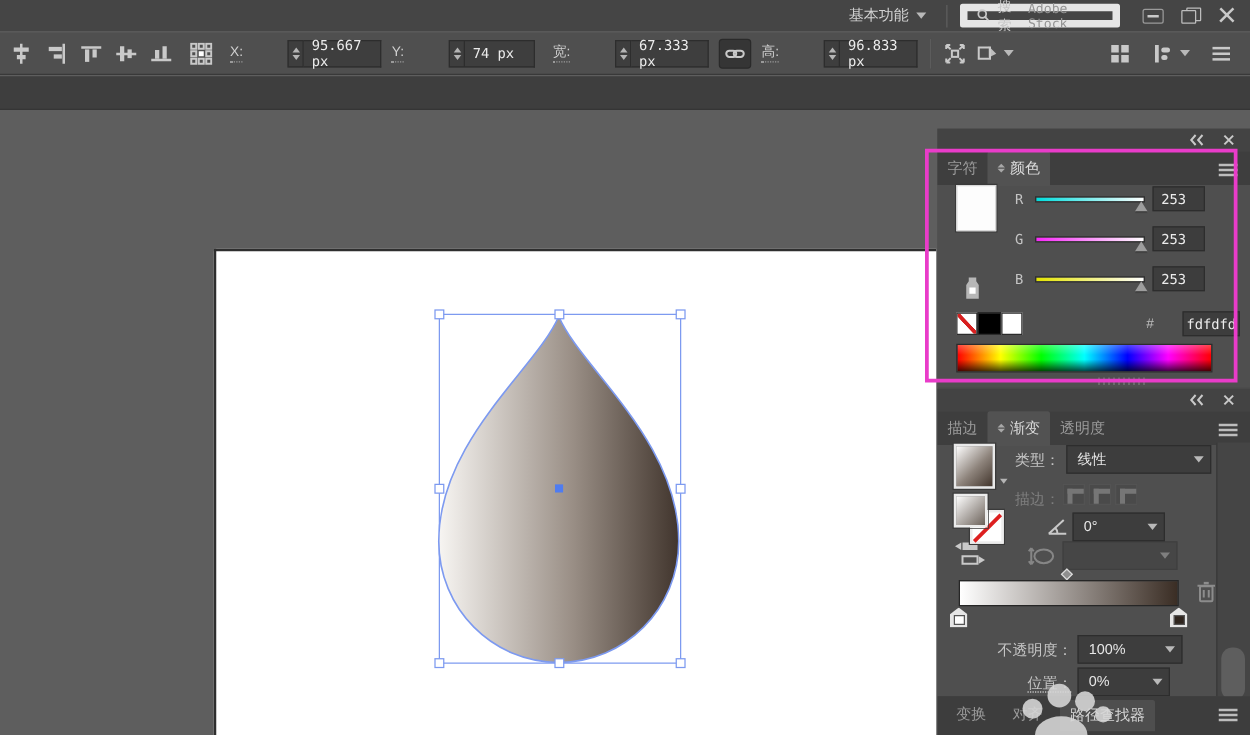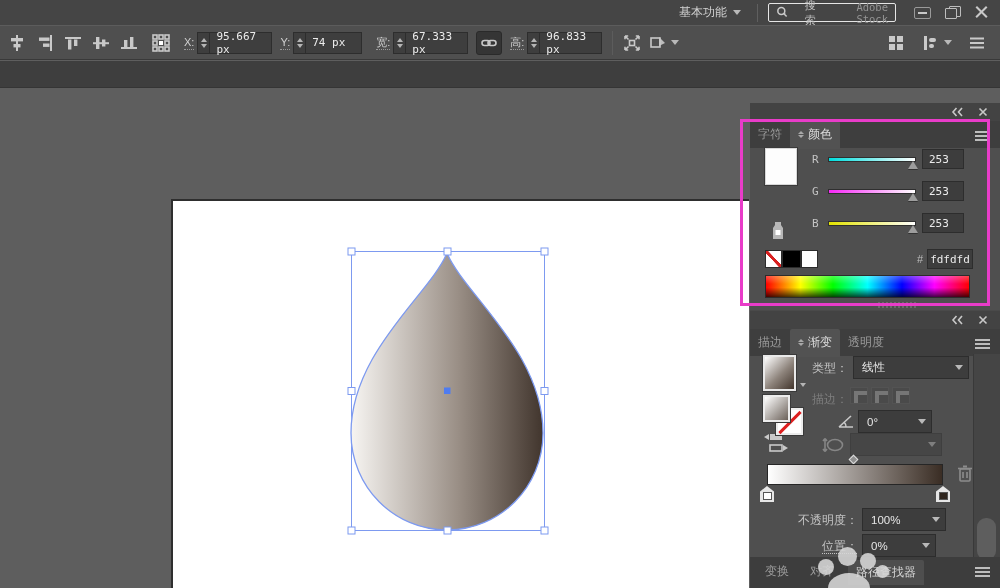--- a/index.html
+++ b/index.html
@@ -7,43 +7,43 @@
   body { position:relative; overflow:hidden; background:#5e5e5e;
          font-family:"Liberation Sans", sans-serif; color:#cfcfcf; font-size:12px; }
   .abs { position:absolute; }
 
   
   .menubar { left:0; top:0; width:1000px; height:25px; background:#454545;
              display:flex; align-items:center; justify-content:flex-end; gap:10px; padding-right:8px; }
   .ws-switch { display:flex; align-items:center; gap:6px; color:#d2d2d2; padding:2px 6px; cursor:default; }
   .chev-down { width:0; height:0; border-left:4px solid transparent; border-right:4px solid transparent; border-top:5px solid #b9b9b9; }
   .mb-divider { width:1px; height:18px; background:#5f5f5f; }
-  .searchbox { display:flex; align-items:center; gap:5px; border:1px solid #e5e5e5; border-radius:2px;
-               height:19px; padding:0 7px; width:128px; background:#454545;text-align:right; }
+  .searchbox { display:flex; align-items:center; gap:5px; border:6px solid #e5e5e5; border-radius:2px;
+               height:19px; padding:0 7px; width:128px; background:#454545; }
   .searchbox .brand { color:#949494; font-family:"DejaVu Sans Mono", monospace; font-size:10.5px; }
   .searchbox .lbl { color:#c6c6c6; font-size:11px; }
   .winbtns { display:flex; align-items:center; gap:14px; margin-left:8px; padding-right:4px; }
   .btn-min { width:17px; height:12px; border:1px solid #9a9a9a; border-radius:2px; position:relative; }
   .btn-min:after { content:""; position:absolute; left:3px; right:3px; top:4px; height:2px; background:#c9c9c9; }
   .btn-restore { width:16px; height:13px; position:relative; }
   .btn-restore:before { content:""; position:absolute; right:0; top:0; width:10px; height:9px; border:1.5px solid #bdbdbd; border-radius:1px;}
   .btn-restore:after { content:""; position:absolute; left:0; bottom:0; width:10px; height:9px; border:1.5px solid #bdbdbd; background:#454545; border-radius:1px;}
   .btn-close { width:13px; height:13px; position:relative; }
   .btn-close:before,.btn-close:after { content:""; position:absolute; left:-1px; top:5px; width:15px; height:2.2px; background:#c9c9c9; }
   .btn-close:before { transform:rotate(45deg);} .btn-close:after{ transform:rotate(-45deg);}
 
   
   .controlbar { left:0; top:25px; width:1000px; height:35px; background:#4f4f4f;
                 border-top:1px solid #5c5c5c; border-bottom:1px solid #393939;
                 display:flex; align-items:center; padding:0 8px; }
   .icon18 { width:18px; height:18px; display:inline-block; }
   .alignicons { display:flex; gap:10px; align-items:center; }
   .cb-gap { width:14px; } .cb-gap-s { width:8px; }
   .fieldlabel { color:#d0d0d0; font-size:11px; border-bottom:1px dotted #9a9a9a; margin-right:3px; line-height:13px;}
-  .field { display:flex; align-items:flex-start; }
+  .field { display:flex; align-items:flex-start;margin-left:33px; }
   .spin { width:13px; height:22px; background:#3e3e3e; border:1px solid #2d2d2d;
           display:flex; flex-direction:column; align-items:center; justify-content:center; gap:2px; }
   .tri-up { width:0;height:0;border-left:3.5px solid transparent;border-right:3.5px solid transparent;border-bottom:4px solid #b5b5b5; }
   .tri-dn { width:0;height:0;border-left:3.5px solid transparent;border-right:3.5px solid transparent;border-top:4px solid #b5b5b5; }
   .valbox { height:22px; background:#3e3e3e; border:1px solid #2d2d2d; border-left:none;
             color:#ececec; font-family:"DejaVu Sans Mono", monospace; font-size:11px;
             display:flex; align-items:center; padding:0 6px; }
   .linkbtn { width:26px; height:24px; background:#353535; border:1px solid #2a2a2a; border-radius:3px;
              display:flex; align-items:center; justify-content:center; margin:0 8px; }
   .vsep { width:1px; height:24px; background:#3c3c3c; border-right:1px solid #5c5c5c; margin:0 10px; }
@@ -81,21 +81,21 @@
   .thumb { position:absolute; width:0; height:0; border-left:5px solid transparent; border-right:5px solid transparent; border-bottom:8px solid #9d9d9d; filter:drop-shadow(0 1px 0 #333); }
   .chanval { position:absolute; width:42px; height:20px; background:#3d3d3d; border:1px solid #2d2d2d;
              color:#ececec; font-family:"DejaVu Sans Mono", monospace; font-size:11px;
              display:flex; align-items:center; padding-left:6px; }
   .sw { position:absolute; top:147px; height:18px; border:1px solid #2c2c2c; }
   .sw-none { left:15px; width:17px; background:
       linear-gradient(to top right, rgba(0,0,0,0) 42%, #d81f1f 44%, #d81f1f 56%, rgba(0,0,0,0) 58%), #ffffff; }
   .sw-black { left:32px; width:19px; background:#000; }
   .sw-white { left:51px; width:17px; background:#fff; }
   .hexhash { position:absolute; left:167px; top:150px; color:#bdbdbd; font-size:11px; }
-  .hexbox { position:absolute; left:177px; top:146px; width:46px; height:20px; background:#3d3d3d; border:1px solid #2d2d2d;
+  .hexbox { position:absolute; left:196px; top:146px; width:46px; height:20px; background:#3d3d3d; border:1px solid #2d2d2d;
             color:#ececec; font-family:"DejaVu Sans Mono", monospace; font-size:11px; display:flex; align-items:center; justify-content:center; }
   .spectrum { position:absolute; left:15px; top:172px; width:205px; height:23px; border:1px solid #2c2c2c;
       background:
         linear-gradient(to bottom, rgba(255,255,255,.28), rgba(255,255,255,0) 38%, rgba(0,0,0,0) 55%, rgba(0,0,0,.72)),
         linear-gradient(to right,#ff0000,#ffff00 17%,#00ff00 33%,#00ffff 50%,#0000ff 67%,#ff00ff 83%,#ff0000); }
   .dragdots { position:absolute; left:128px; top:199px; width:40px; height:6px;
       background:repeating-linear-gradient(to right,#6b6b6b 0 2px, transparent 2px 4px); }
   .inkbottle { position:absolute; left:20px; top:118px; }
 
   .highlight-box { position:absolute; left:-10px; top:16px; width:250px; height:187px;

